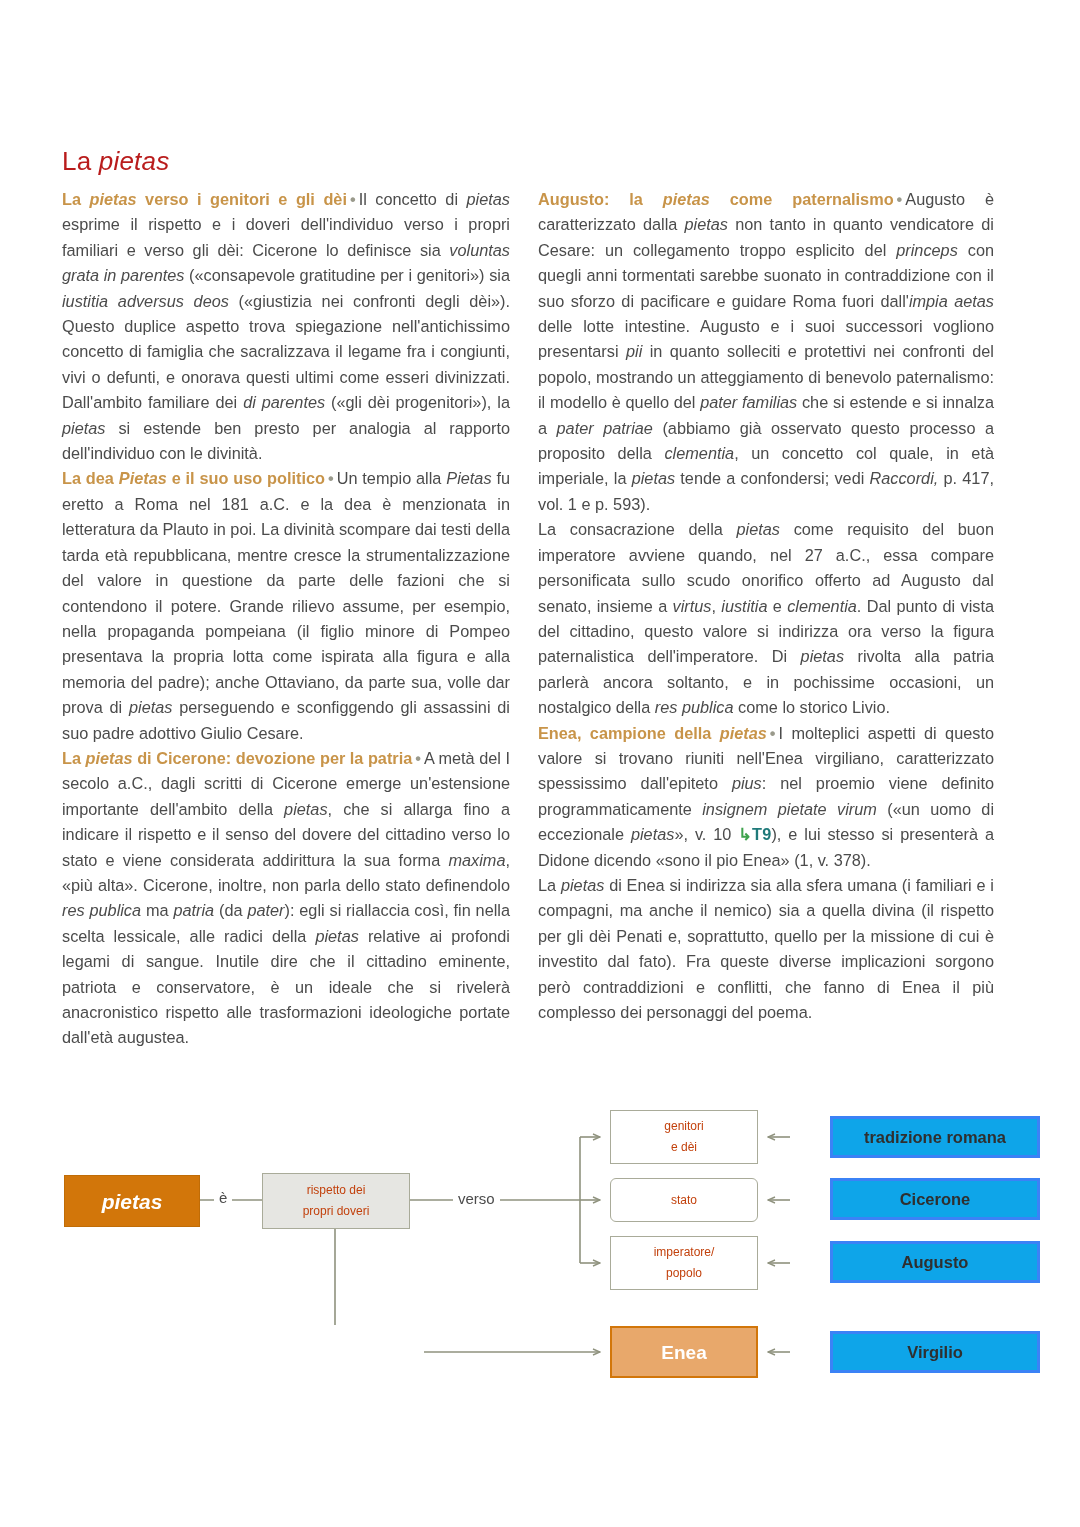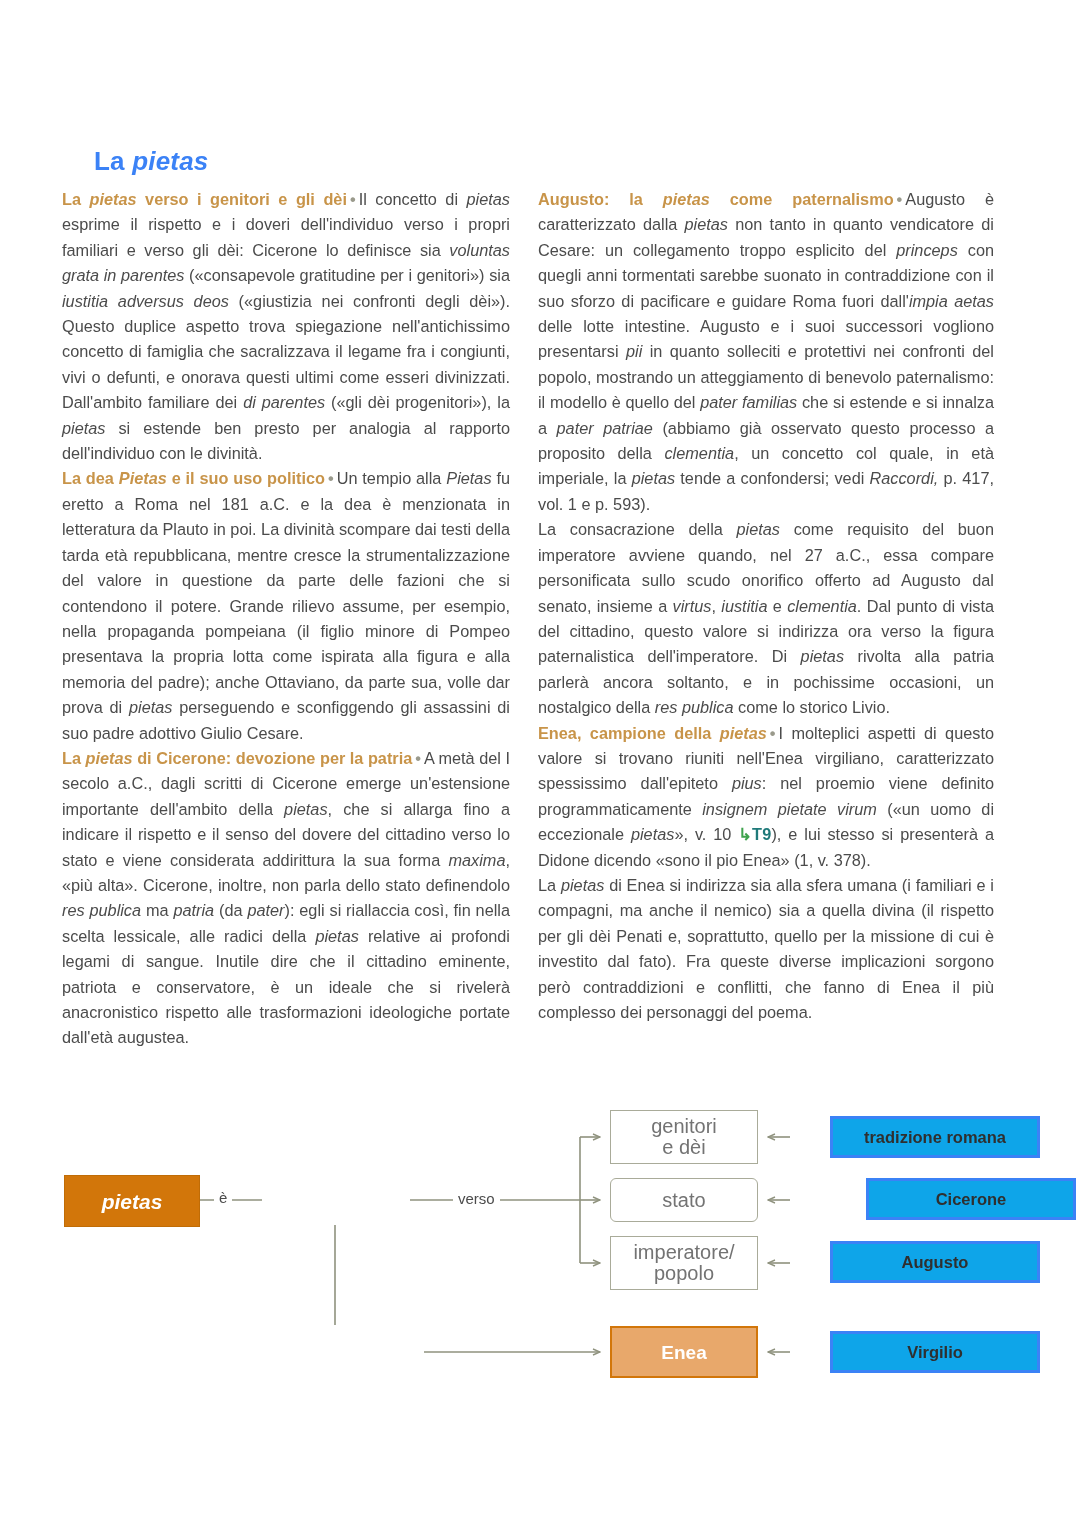--- a/index.html
+++ b/index.html
@@ -22,24 +22,23 @@
     inset: 0;
     background: #ffffff;
   }
 
   
   .page-title {
     position: absolute;
     left: 62px;
     top: 129px;
     font-size: 26px;
-    font-weight: bold;
-    color: #3b82f6;
+    font-weight: normal;
+    color: #b91c1c;
     letter-spacing: 0.2px;
-    margin-left: 32px;
   }
   .page-title .it { font-style: italic; }
 
   
   .col {
     position: absolute;
     top: 187px;
     width: 448px;
     font-size: 16.3px;
     line-height: 25.4px;
@@ -84,23 +83,23 @@
   }
   .diagram svg { display: block; }
 
   .node {
     position: absolute;
     box-sizing: border-box;
     display: flex;
     align-items: center;
     justify-content: center;
     text-align: center;
-    font-size: 20px;
+    font-size: 12px;
     line-height: 21px;
-    color: #737373;
+    color: #c2410c;
   }
   .node-pietas {
     background: #d2760a;
     color: #ffffff;
     font-style: italic;
     font-weight: bold;
     font-size: 21px;
     border: 1px solid #c06c06;
   }
   .node-gray {
@@ -201,34 +200,36 @@
 
         <line x1="790" y1="267" x2="768" y2="267" marker-end="url(#arw)"></line>
       </g>
     </svg>
 
     <div class="edge-label" style="left:214px; top:104px;">è</div>
     <div class="edge-label" style="left:453px; top:105px;">verso</div>
 
     <div class="node node-pietas" style="left:64px; top:90px; width:136px; height:52px;">pietas</div>
 
+    <div class="node node-gray" style="left:262px; top:88px; width:148px; height:56px; white-space:pre-line;">rispetto dei
+propri doveri</div>
 
 
     <div class="node node-white" style="left:610px; top:25px; width:148px; height:54px; white-space:pre-line;">genitori
 e dèi</div>
 
     <div class="node node-white" style="left:610px; top:93px; width:148px; height:44px;border-radius:6px;">stato</div>
 
     <div class="node node-white" style="left:610px; top:151px; width:148px; height:54px; white-space:pre-line;">imperatore/
 popolo</div>
 
     <div class="node node-enea" style="left:610px; top:241px; width:148px; height:52px;">Enea</div>
 
     <div class="node node-sage" style="left:794px; top:31px; width:210px; height:42px;">tradizione romana</div>
 
-    <div class="node node-sage" style="left:830px; top:93px; width:210px; height:42px;">Cicerone</div>
+    <div class="node node-sage" style="left:794px; top:93px; width:210px; height:42px;">Cicerone</div>
 
     <div class="node node-sage" style="left:794px; top:156px; width:210px; height:42px;">Augusto</div>
 
     <div class="node node-sage" style="left:794px; top:246px; width:210px; height:42px;">Virgilio</div>
 
   </div>
 </div>
 
 </body></html>

